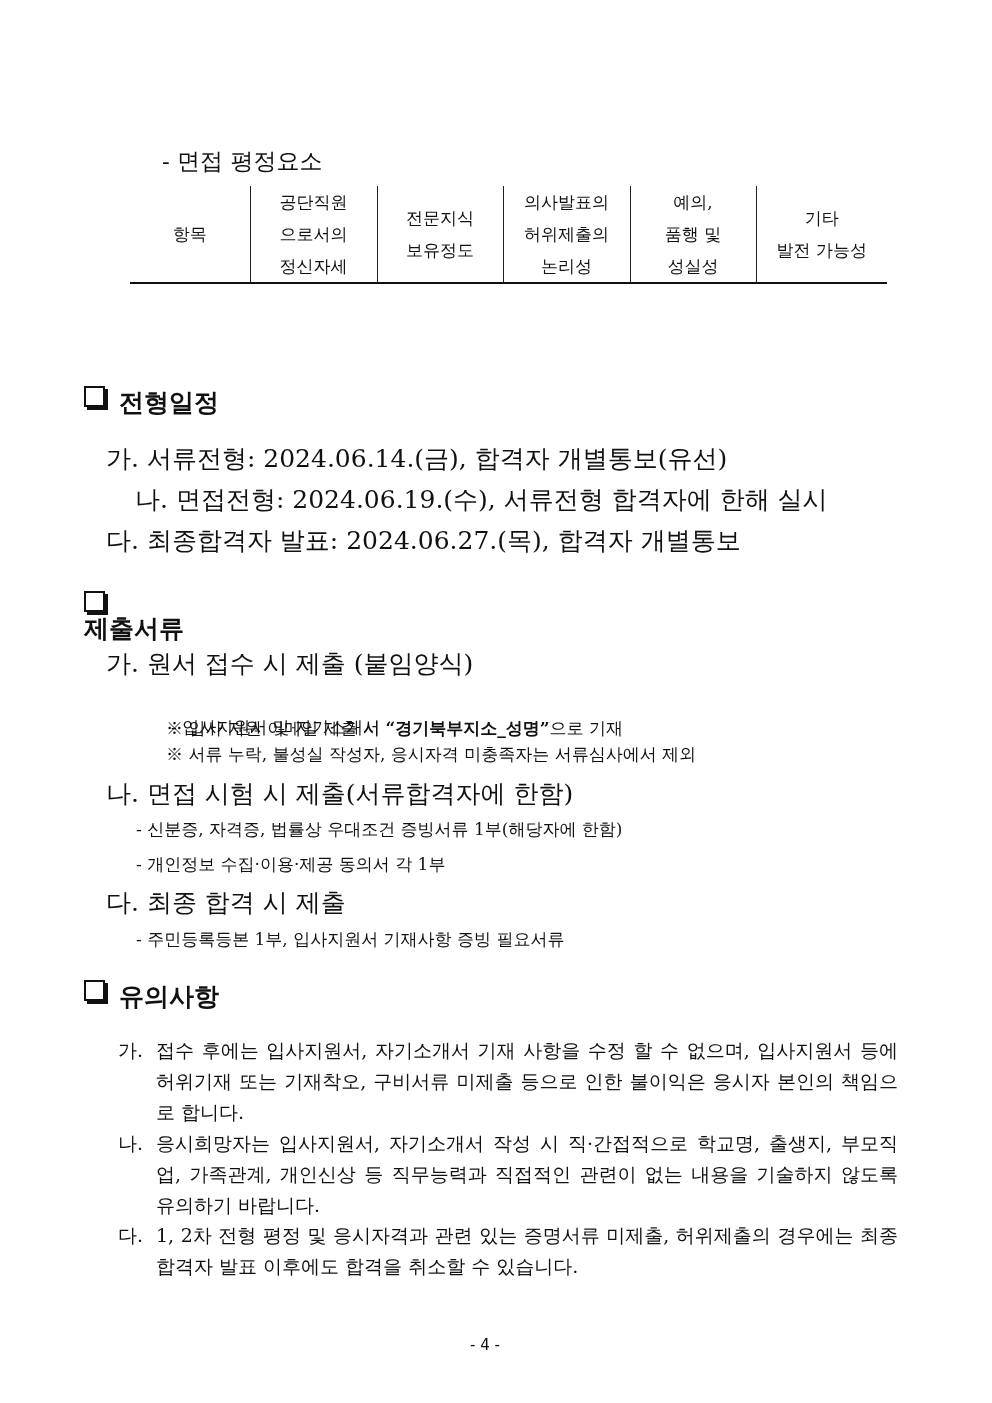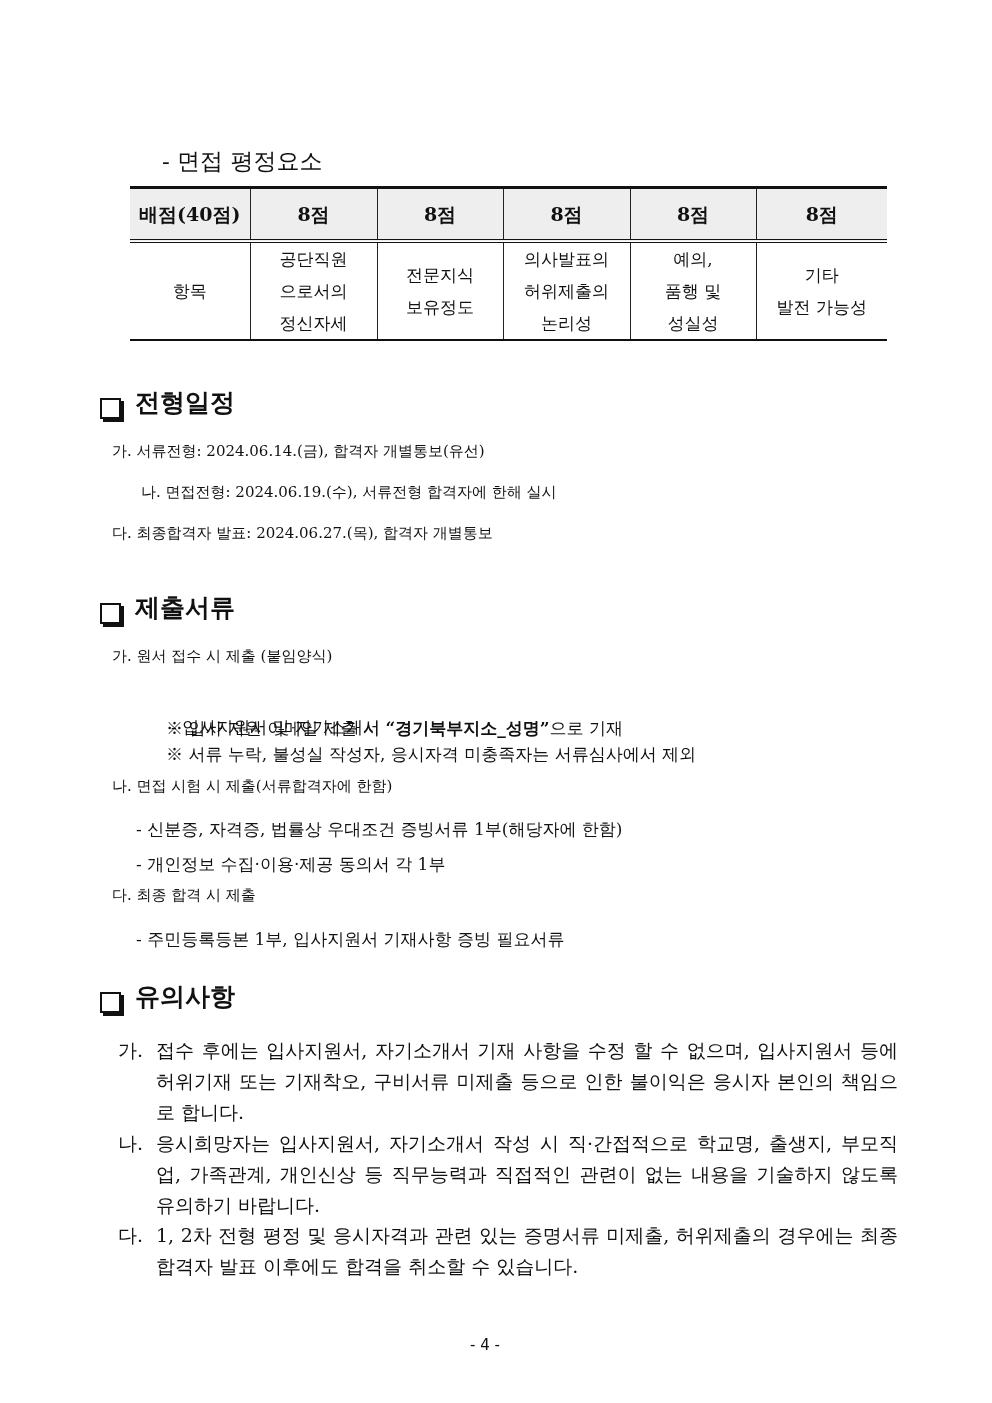--- a/index.html
+++ b/index.html
@@ -5,23 +5,23 @@
   html, body { margin:0; padding:0; background:#ffffff; }
   body { width:992px; height:1403px; position:relative; overflow:hidden;
          font-family:"DejaVu Serif","Liberation Serif",serif; color:#111; }
   .abs { position:absolute; white-space:nowrap; }
   .sub-title { left:162px; top:146px; font-size:23px; }
   table.eval { position:absolute; left:130px; top:186px; width:757px; border-collapse:collapse; font-size:18px; }
   table.eval td { text-align:center; border-left:1px solid #222; padding:0; line-height:32px; }
   table.eval td:first-child { border-left:none; }
   table.eval tr.hd td { background:#eeeeee; font-weight:bold; height:50px; border-top:3px solid #111; border-bottom:4px double #111; font-size:19px; }
   table.eval tr.bd td { height:90px; border-bottom:2px solid #111; font-size:17px; line-height:32px; }
-  .sec { left:100px; font-size:25px; font-weight:bold; font-family:Liberation Mono, monospace; display:flex; align-items:flex-end; }
+  .sec { left:84px; font-size:25px; font-weight:bold; font-family:Liberation Mono, monospace; display:flex; align-items:flex-start; }
   .box { width:17px; height:17px; border:2px solid #111; box-shadow:3px 3px 0 #111; margin-right:14px; background:#fff; }
-  .l1 { left:112px; font-size:15px; }
+  .l1 { left:106px; font-size:25px; }
   .l2 { left:136px; font-size:17px; }
   .l3 { left:166px; font-size:17px; }
   .para { position:absolute; left:118px; width:780px; font-size:19px; line-height:31px; }
   .para .lbl { position:absolute; left:0; }
   .para .txt { margin-left:38px; text-align:justify; white-space:normal; }
   .pgnum { left:470px; top:1336px; font-size:15px; font-family:"DejaVu Sans",sans-serif; }
   b.q { font-weight:bold; }
 </style>
 </head>
 <body>
@@ -31,28 +31,20 @@
 <table class="eval">
   <colgroup>
       <col style="width:120px">
       <col style="width:127px">
       <col style="width:126px">
       <col style="width:127px">
       <col style="width:126px">
       <col style="width:131px">
     </colgroup>
   <tbody>
-      <tr class="hd">
-    <td>배점(40점)</td>
-    <td>8점</td>
-    <td>8점</td>
-    <td>8점</td>
-    <td>8점</td>
-    <td>8점</td>
-  </tr>
   <tr class="bd">
     <td>항목</td>
     <td>
           <div>공단직원</div>
           <div>으로서의</div>
           <div>정신자세</div>
         </td>
     <td>
           <div>전문지식</div>
           <div>보유정도</div>
@@ -76,21 +68,21 @@
   </table>
 
 <div class="abs sec" style="top:386px;">
   <span class="box"></span>
   <span>전형일정</span>
 </div>
 <div class="abs l1" style="top:442px;">가. 서류전형: 2024.06.14.(금), 합격자 개별통보(유선)</div>
 <div class="abs l1" style="top:483px;margin-left:29px;">나. 면접전형: 2024.06.19.(수), 서류전형 합격자에 한해 실시</div>
 <div class="abs l1" style="top:524px;">다. 최종합격자 발표: 2024.06.27.(목), 합격자 개별통보</div>
 
-<div class="abs sec" style="top:591px;">
+<div class="abs sec" style="top:591px;flex-direction:column;">
   <span class="box"></span>
   <span>제출서류</span>
 </div>
 <div class="abs l1" style="top:647px;">가. 원서 접수 시 제출 (붙임양식)</div>
 <div class="abs l2" style="top:716px;margin-left:35px;">- 입사지원서 및 자기소개서</div>
 <div class="abs l3" style="top:717px;">
   <span>※ 입사 지원 이메일 제출 시 </span><b class="q">“경기북부지소_성명”</b><span>으로 기재</span>
 </div>
 <div class="abs l3" style="top:743px;">※ 서류 누락, 불성실 작성자, 응시자격 미충족자는 서류심사에서 제외</div>
 <div class="abs l1" style="top:777px;">나. 면접 시험 시 제출(서류합격자에 한함)</div>

